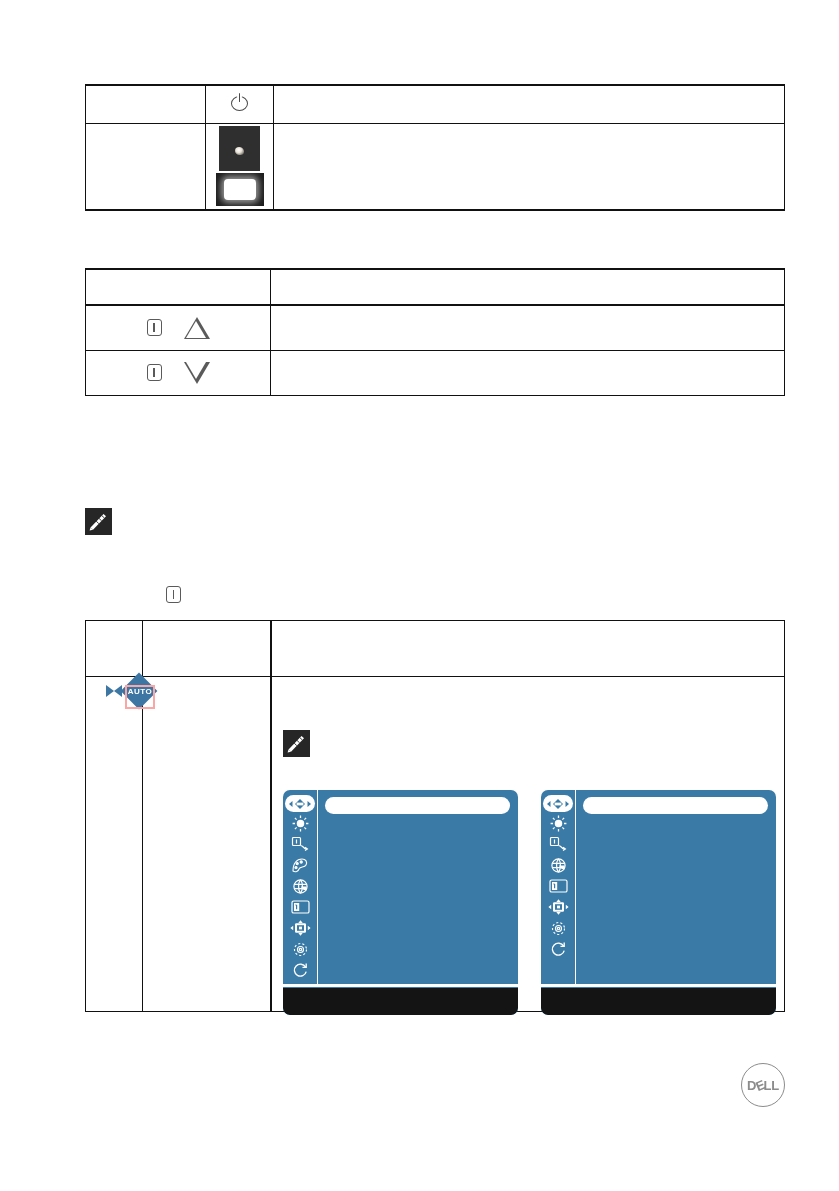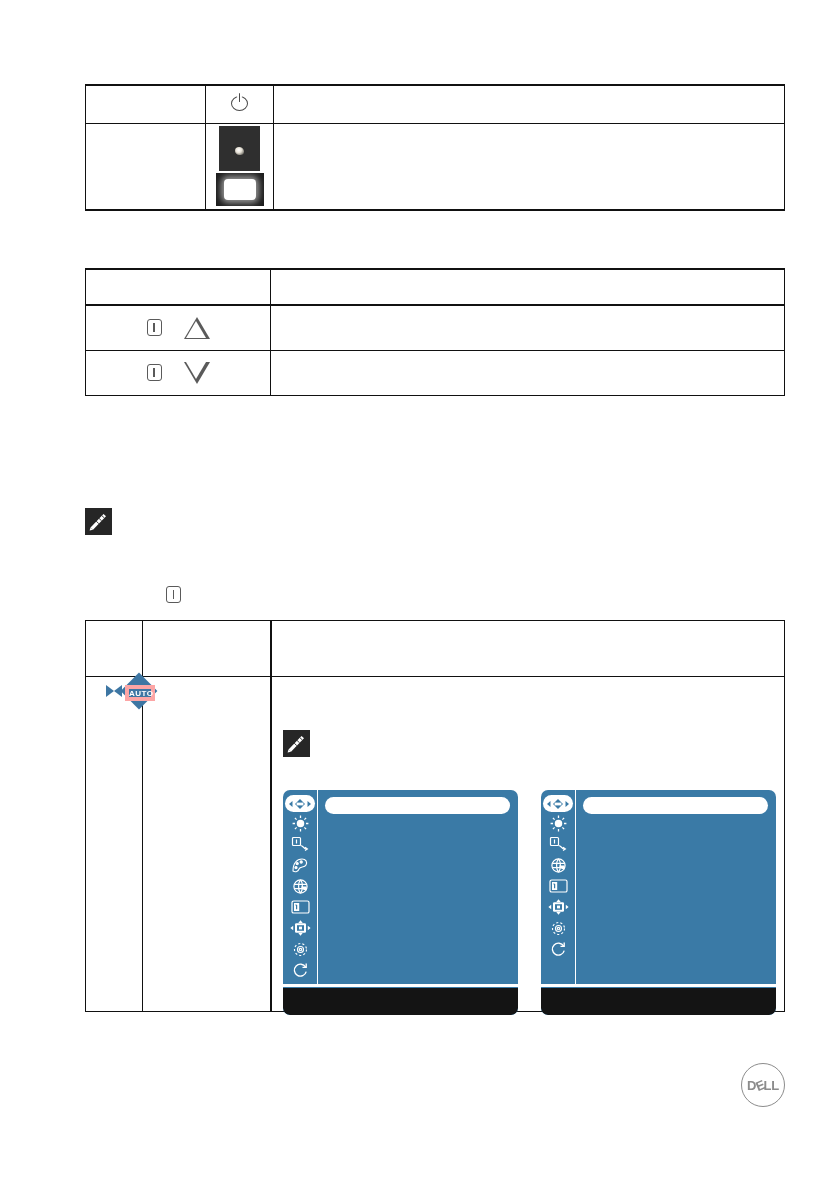--- a/index.html
+++ b/index.html
@@ -135,22 +135,22 @@
     position: absolute; left: 12px; top: 1px; width: 26px; height: 26px;
     background: #3d76a3; transform: rotate(45deg);
   }
   .auto-badge .arrow-l, .auto-badge .arrow-r {
     position: absolute; top: 8px; width: 0; height: 0;
     border-top: 6px solid transparent; border-bottom: 6px solid transparent;
   }
   .auto-badge .arrow-l { left: 0px; border-right: 8px solid #3d76a3; }
   .auto-badge .arrow-r { right: 0px; border-left: 8px solid #3d76a3; }
   .auto-badge .auto-text {
-    position: absolute; left: 11px; top: 8px; width: 30px; height: 16px;
-    border: 4px solid #fca5a5; color: #ffffff;
+    position: absolute; left: 11px; top: 8px; width: 30px; height: 24px;
+    border: 2px solid #fca5a5; color: #ffffff;
     font-family: "Liberation Sans", sans-serif; font-size: 8px; font-weight: bold;
     line-height: 10px; text-align: center; letter-spacing: 0.5px;
   }
 
   
   .osd-wrap { position: absolute; }
   #osd-left  { left: 283px; top: 790px; }
   #osd-right { left: 541px; top: 790px; }
 
   .osd {

